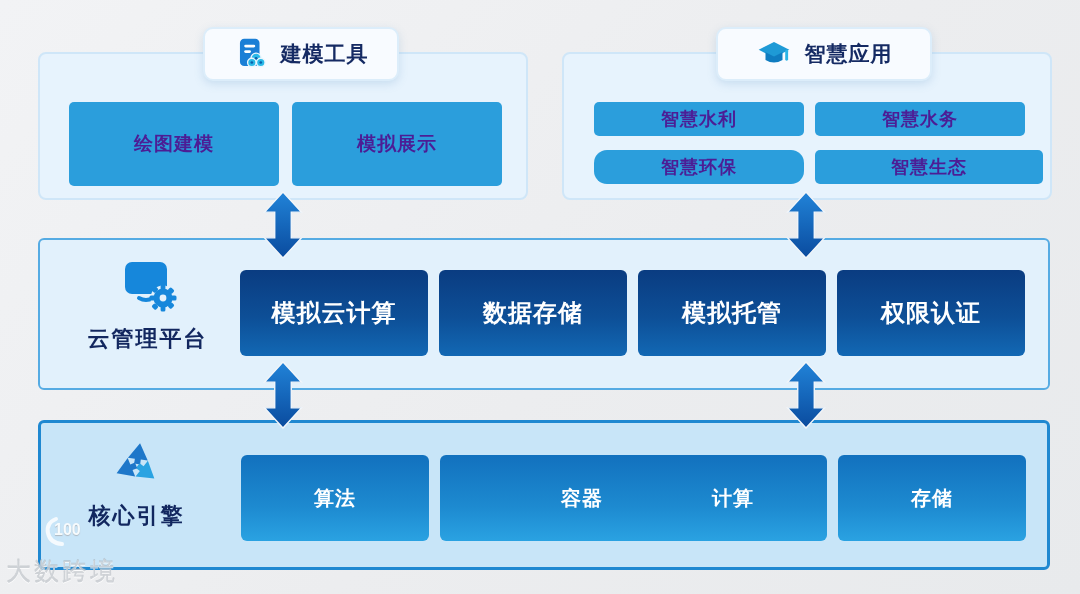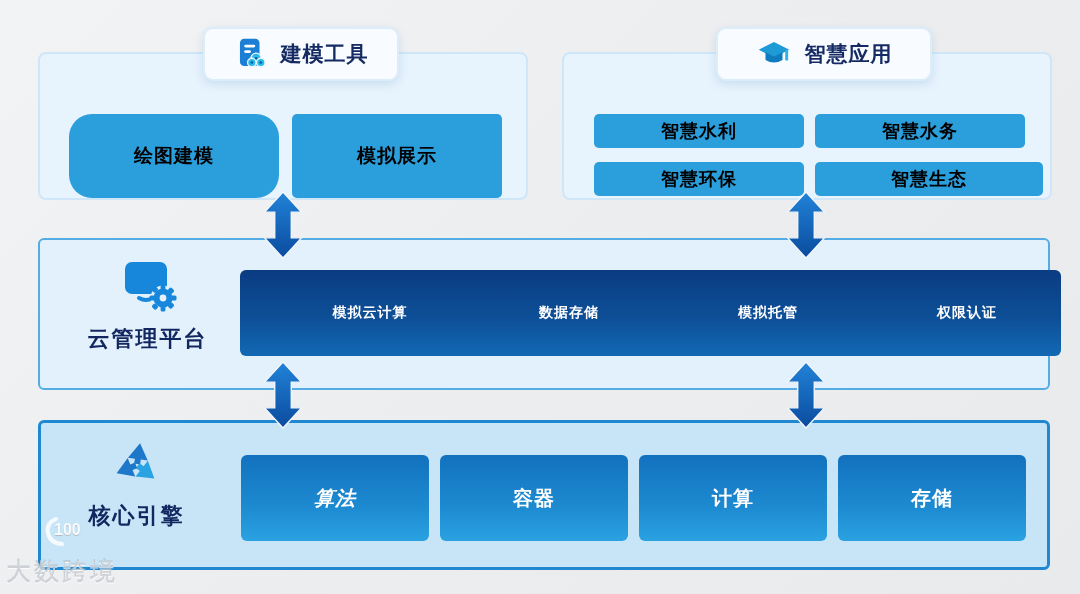--- a/index.html
+++ b/index.html
@@ -15,28 +15,27 @@
 
   .badge{
     position:absolute;display:flex;align-items:center;justify-content:center;gap:13px;
     background:#f8fbff;border:2px solid #dcedfa;border-radius:10px;
     box-shadow:0 3px 8px rgba(110,160,205,.25);z-index:5;
   }
   .badge-title{font-size:21px;font-weight:bold;color:#152a63;letter-spacing:1px;}
 
   .flat-btn{
     position:absolute;display:flex;align-items:center;justify-content:center;
-    background:#2b9edc;border-radius:5px;color:#000000;font-weight:bold;font-size:19px;
+    background:#2b9edc;border-radius:5px;color:#4c1d95;font-weight:bold;font-size:19px;
     letter-spacing:1px;
-    margin-top:12px;
   }
   .dark-box{
     position:absolute;display:flex;align-items:center;justify-content:center;
     background:linear-gradient(180deg,#0a3c81 0%,#0d4f97 55%,#1268b4 100%);
-    border-radius:6px;color:#fff;font-weight:bold;font-size:14px;letter-spacing:1px;padding-left:36px;
+    border-radius:6px;color:#fff;font-weight:bold;font-size:24px;letter-spacing:1px;
   }
   .mid-box{
     position:absolute;display:flex;align-items:center;justify-content:center;
     background:linear-gradient(180deg,#1271be 0%,#1d8ad0 60%,#2aa2e2 100%);
     border-radius:6px;color:#fff;font-weight:bold;font-size:20px;letter-spacing:1px;
   }
   .section-side{
     position:absolute;display:flex;flex-direction:column;align-items:center;gap:8px;
   }
   .section-label{font-size:22px;font-weight:bold;color:#12275f;letter-spacing:2px;}
@@ -63,21 +62,21 @@
       <stop offset="0" stop-color="#2183d8"></stop>
         <stop offset="1" stop-color="#0a4b9e"></stop>
     </linearGradient>
     <symbol id="dblArrow" viewBox="0 0 44 74">
       <polygon points="22,1 42,23 31,23 31,51 42,51 22,73 2,51 13,51 13,23 2,23" fill="url(#arrowGrad)" stroke="#f2f6fa" stroke-width="1.5"></polygon>
     </symbol>
   </defs>
 </svg>
 
 <div class="panel panel-light" style="left:38px;top:52px;width:490px;height:148px;">
-  <div class="flat-btn" style="left:29px;top:48px;width:210px;height:84px;border-radius:23px;">绘图建模</div>
+  <div class="flat-btn" style="left:29px;top:48px;width:210px;height:84px;">绘图建模</div>
   <div class="flat-btn" style="left:252px;top:48px;width:210px;height:84px;">模拟展示</div>
 </div>
 <div class="badge" style="left:203px;top:27px;width:192px;height:50px;">
   <span style="display:inline-flex;">
     <svg width="34" height="34" viewBox="0 0 40 40">
       <rect x="7" y="2" width="23" height="32" rx="5" fill="#1b7fd6"></rect>
       <rect x="12" y="9" width="13" height="3.4" rx="1.7" fill="#fff"></rect>
       <rect x="12" y="15.5" width="8" height="3.4" rx="1.7" fill="#fff"></rect>
       <g stroke="#eaf6fd" stroke-width="1.6" fill="#29b9e8">
         <circle cx="26" cy="25" r="6"></circle>
@@ -88,21 +87,21 @@
       <circle cx="21" cy="30" r="1.6" fill="#0b5fa8"></circle>
       <circle cx="31.5" cy="30" r="1.6" fill="#0b5fa8"></circle>
     </svg>
   </span>
   <span class="badge-title">建模工具</span>
 </div>
 
 <div class="panel panel-light" style="left:562px;top:52px;width:490px;height:148px;">
   <div class="flat-btn" style="left:30px;top:48px;width:210px;height:34px;font-size:18px;">智慧水利</div>
   <div class="flat-btn" style="left:251px;top:48px;width:210px;height:34px;font-size:18px;">智慧水务</div>
-  <div class="flat-btn" style="left:30px;top:96px;width:210px;height:34px;font-size:18px;">智慧环保</div>
+  <div class="flat-btn" style="left:30px;top:96px;width:210px;height:34px;font-size:18px;border-radius:13px;">智慧环保</div>
   <div class="flat-btn" style="left:251px;top:96px;width:228px;height:34px;font-size:18px;">智慧生态</div>
 </div>
 <div class="badge" style="left:716px;top:27px;width:212px;height:50px;">
   <span style="display:inline-flex;">
     <svg width="36" height="34" viewBox="0 0 40 40">
       <polygon points="20,6 38,15 20,24 2,15" fill="#1e9ad6"></polygon>
       <path d="M10,18 L10,27 Q20,33 30,27 L30,18 L20,23 Z" fill="#0f7cc0"></path>
       <rect x="33.2" y="15" width="3.4" height="13" rx="1.7" fill="#2ab4e6"></rect>
     </svg>
   </span>
@@ -160,22 +159,22 @@
       <svg width="60" height="56" viewBox="0 0 60 56">
         <g stroke-linejoin="round">
           <path d="M30 6 L40 22 L33 22 L33 27 L27 27 L27 22 L20 22 Z" fill="#1e77c9" transform="rotate(8 30 28)"></path>
           <path d="M30 6 L40 22 L33 22 L33 27 L27 27 L27 22 L20 22 Z" fill="#2aa3e2" transform="rotate(128 30 28)"></path>
           <path d="M30 6 L40 22 L33 22 L33 27 L27 27 L27 22 L20 22 Z" fill="#1e77c9" transform="rotate(248 30 28)"></path>
         </g>
       </svg>
     </span>
     <span class="section-label">核心引擎</span>
   </div>
-  <div class="mid-box" style="left:200px;top:32px;width:188px;height:86px;font-style:italic;">算法</div>
-  <div class="mid-box" style="left:399px;top:32px;width:188px;height:86px;">容器</div>
+  <div class="mid-box" style="left:200px;top:32px;width:188px;height:86px;">算法</div>
+  <div class="mid-box" style="left:399px;top:32px;width:188px;height:86px;padding-left:48px;">容器</div>
   <div class="mid-box" style="left:598px;top:32px;width:188px;height:86px;">计算</div>
   <div class="mid-box" style="left:797px;top:32px;width:188px;height:86px;">存储</div>
 </div>
 
 <div class="watermark">
   <span class="wm-logo">
     <svg viewBox="0 0 40 36">
       <path d="M14 6 Q4 10 6 20 Q8 30 20 31" stroke="#ffffff" stroke-width="4" fill="none" stroke-linecap="round" opacity="0.95"></path>
       <text x="12" y="22" font-size="16" font-weight="bold" fill="#ffffff" style="text-shadow:0 1px 1px #aab0b6;">100</text>
     </svg>

